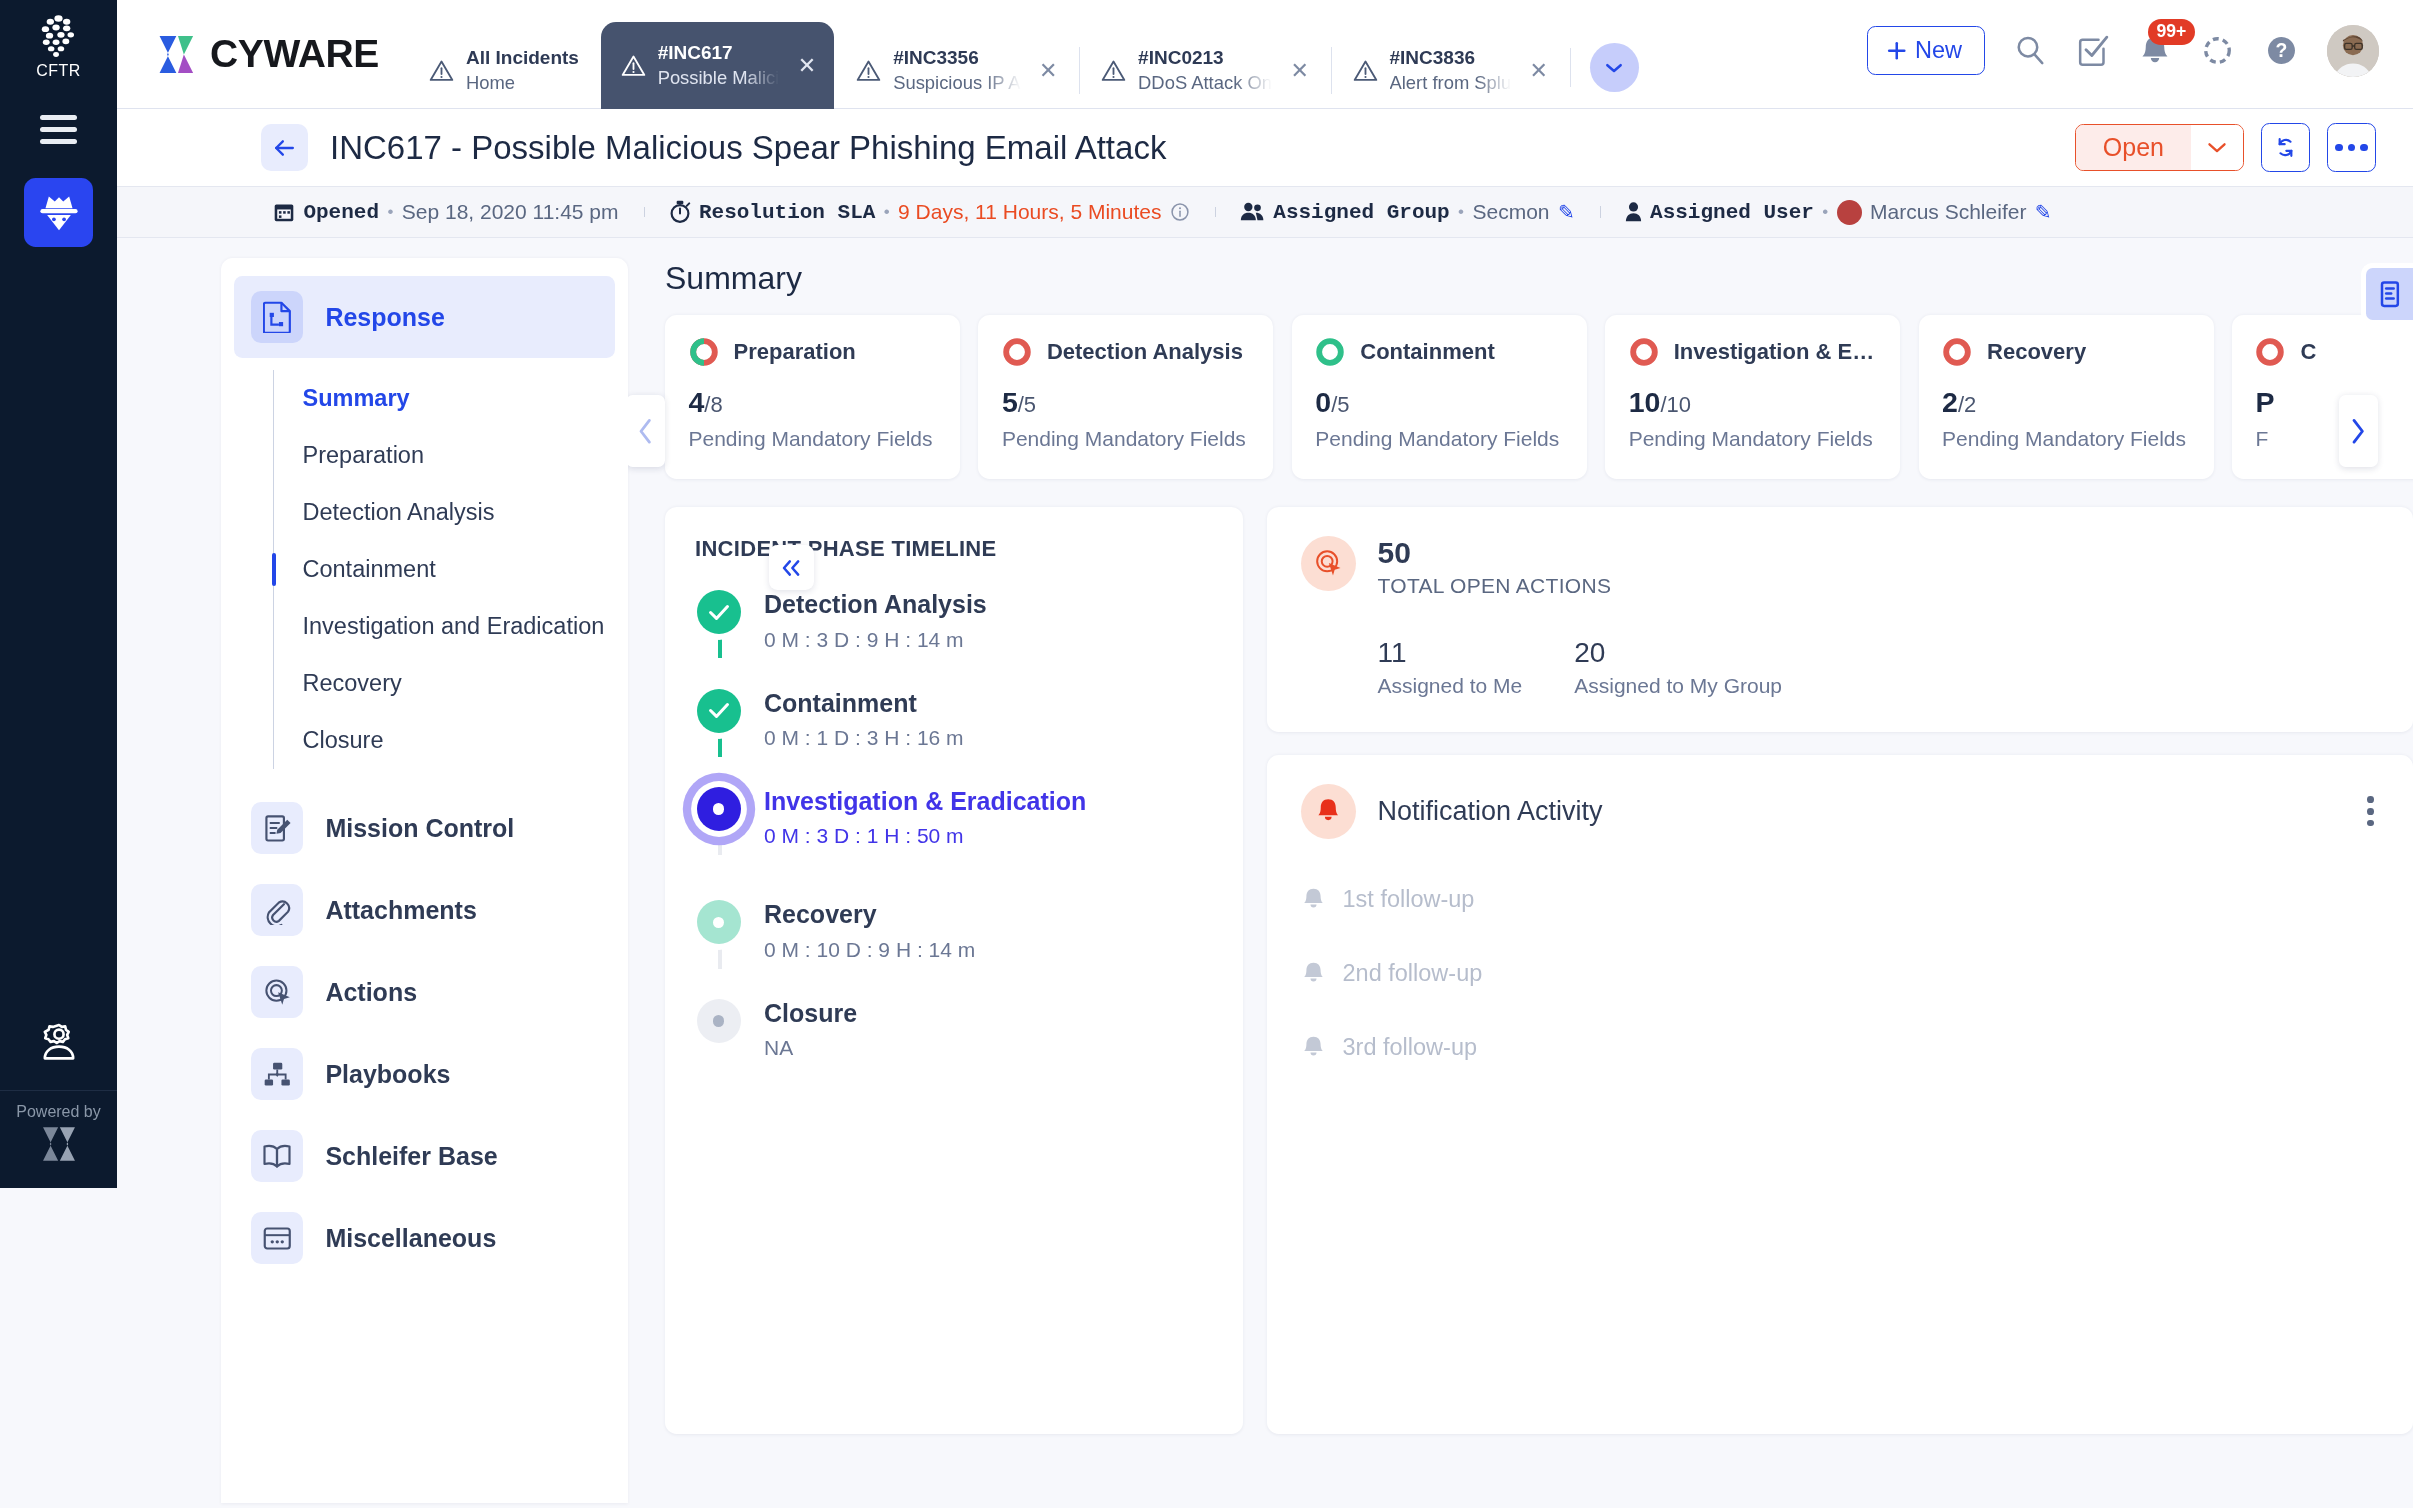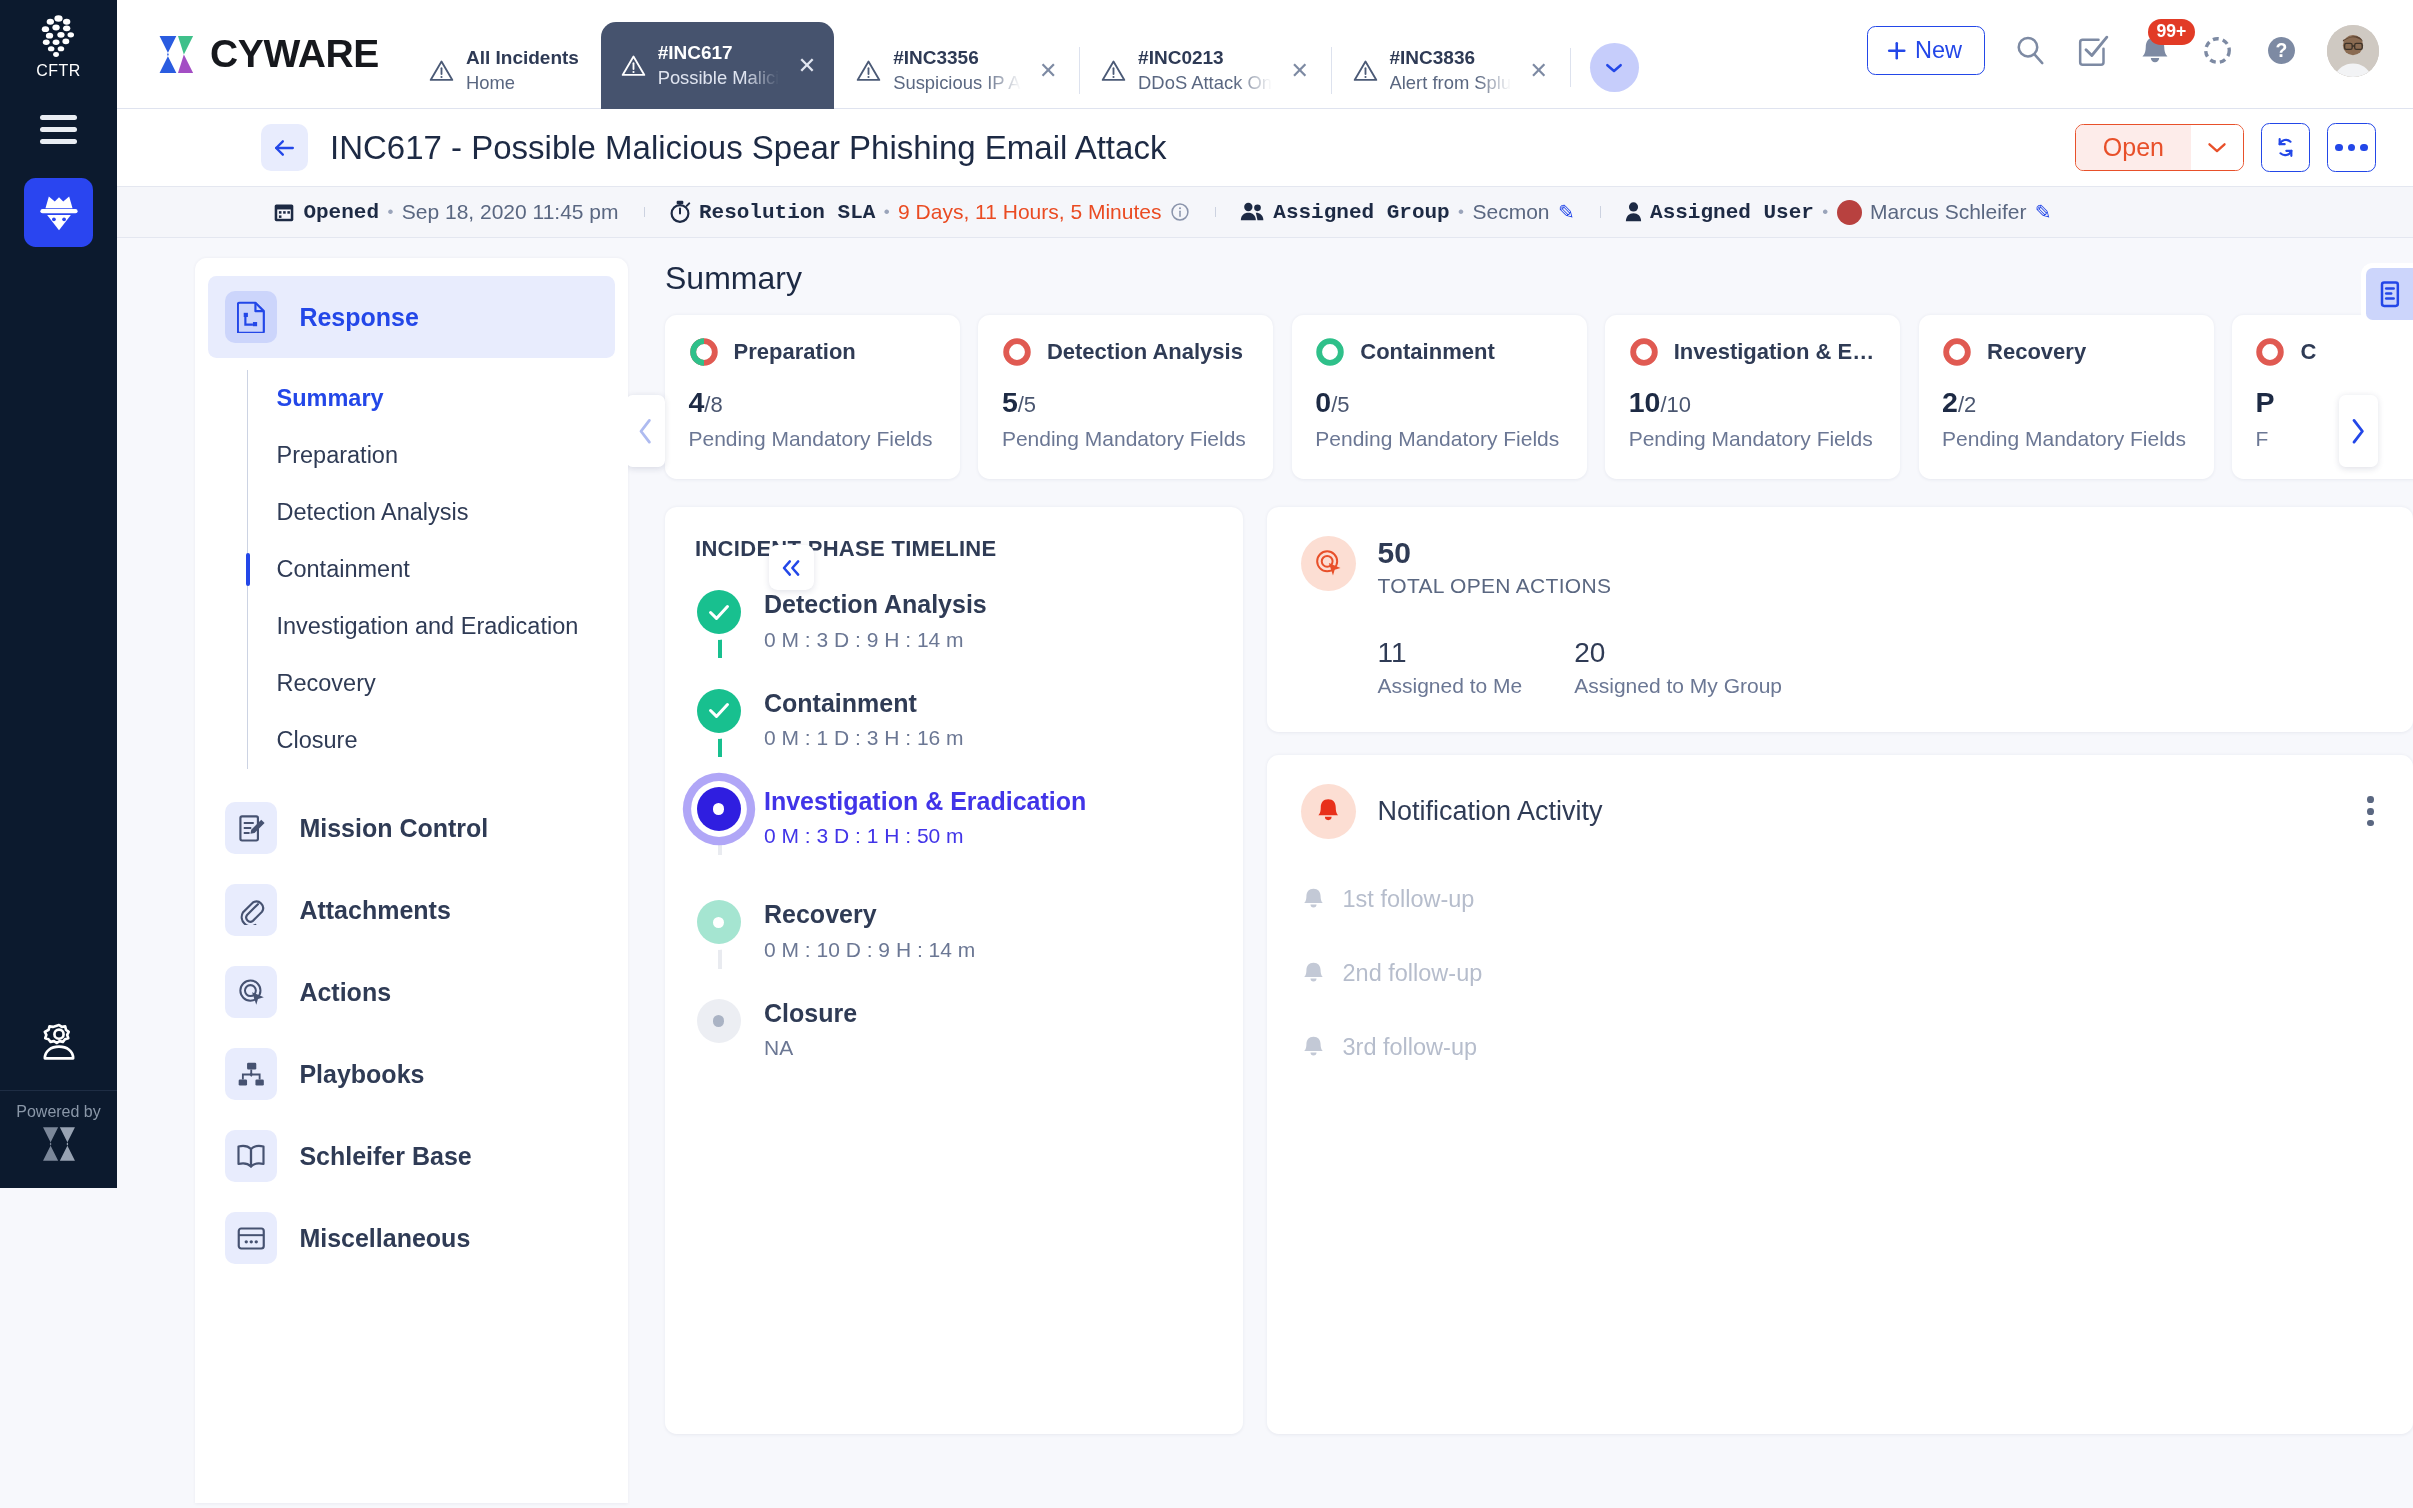--- a/index.html
+++ b/index.html
@@ -120,21 +120,21 @@
   .meta-dot { color:#9aa4ba; font-size:17px;}
   .meta-val { color:#5a6781;}
   .meta-val.danger { color:#ea4b22; }
   .edit-pen { color:#2347e8; font-size:20px; cursor:pointer;}
   .mini-av { width:25px; height:25px; border-radius:50%; background:#b8413f; display:inline-block;}
 
   
   .body { flex:1; display:flex; min-height:0; position:relative;}
 
   
-  .navpane { width: 511px; padding: 20px 0 0 78px; flex-shrink:0; position:relative;}
+  .navpane { width: 511px; padding: 20px 0 0 104px; flex-shrink:0; position:relative;}
   .navcard {
     background:#fff; border-radius: 11.7px 11.7px 0 0; height: 1245px; padding: 18.4px 0 0;
     box-shadow: 0 0.8px 3.4px rgba(30,40,80,.06); overflow:hidden;
   }
   .nav-main {
     display:flex; align-items:center; gap: 22px; margin: 0 13.4px; padding: 15px 17px;
     border-radius: 8.4px; cursor:pointer;
   }
   .nav-main.active { background:#e8ecfd; }
   .nav-ico {

